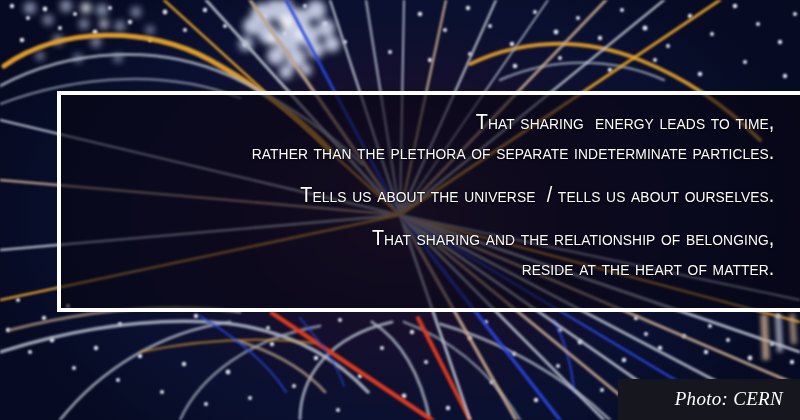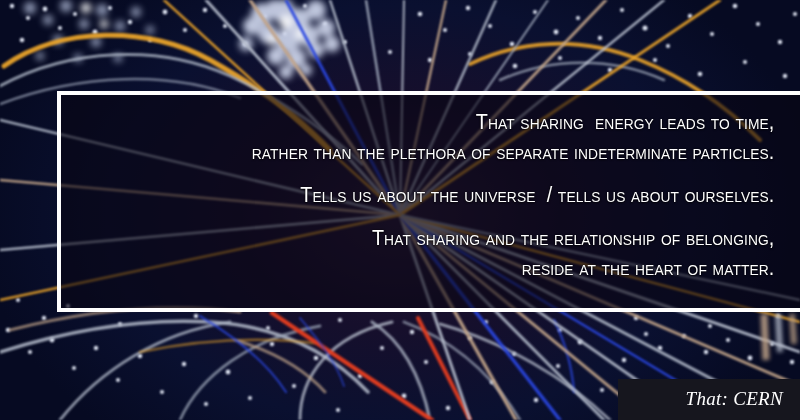--- a/index.html
+++ b/index.html
@@ -335,16 +335,16 @@
 
       <div class="stanza">
         <div class="qline">That sharing and the relationship of belonging,</div>
         <div class="qline">reside at the heart of matter.</div>
       </div>
 
     </div>
   </div>
 
   <div class="credit-bar">
-    <div class="credit-text">That: CERN</div>
+    <div class="credit-text">Photo: CERN</div>
   </div>
 
 </div>
 
 </body></html>

